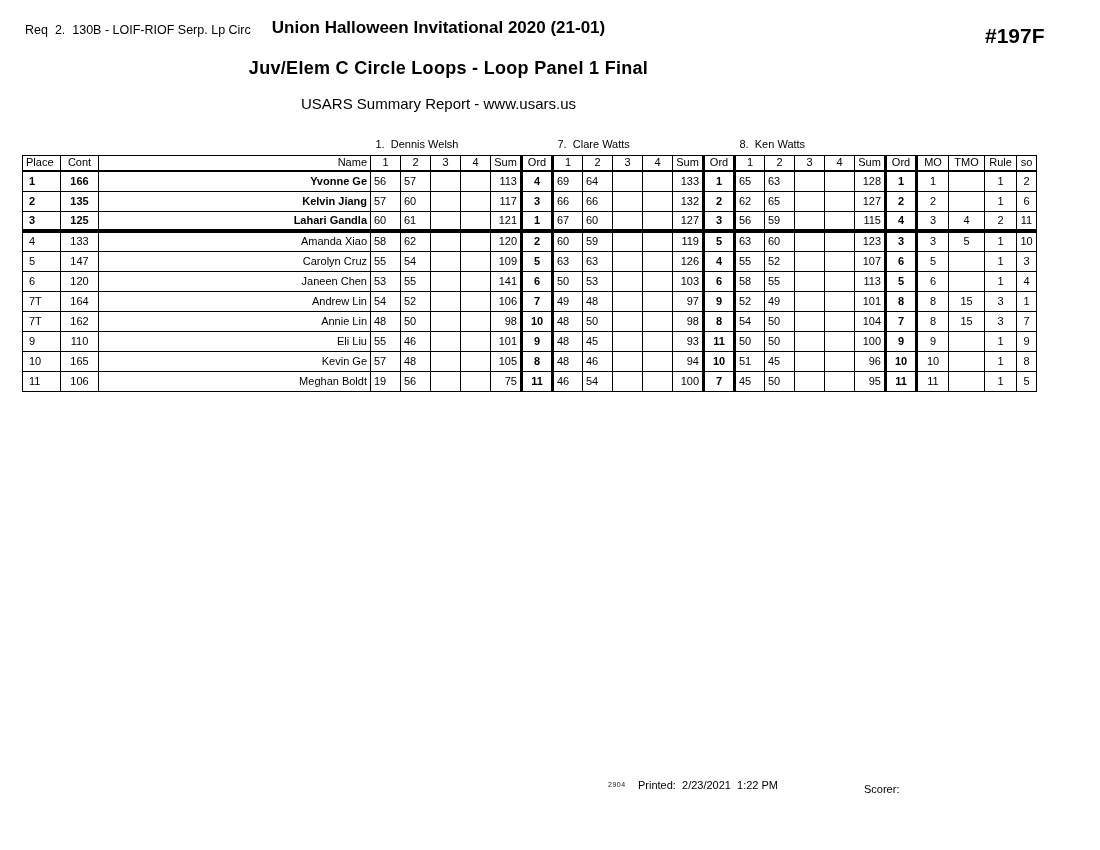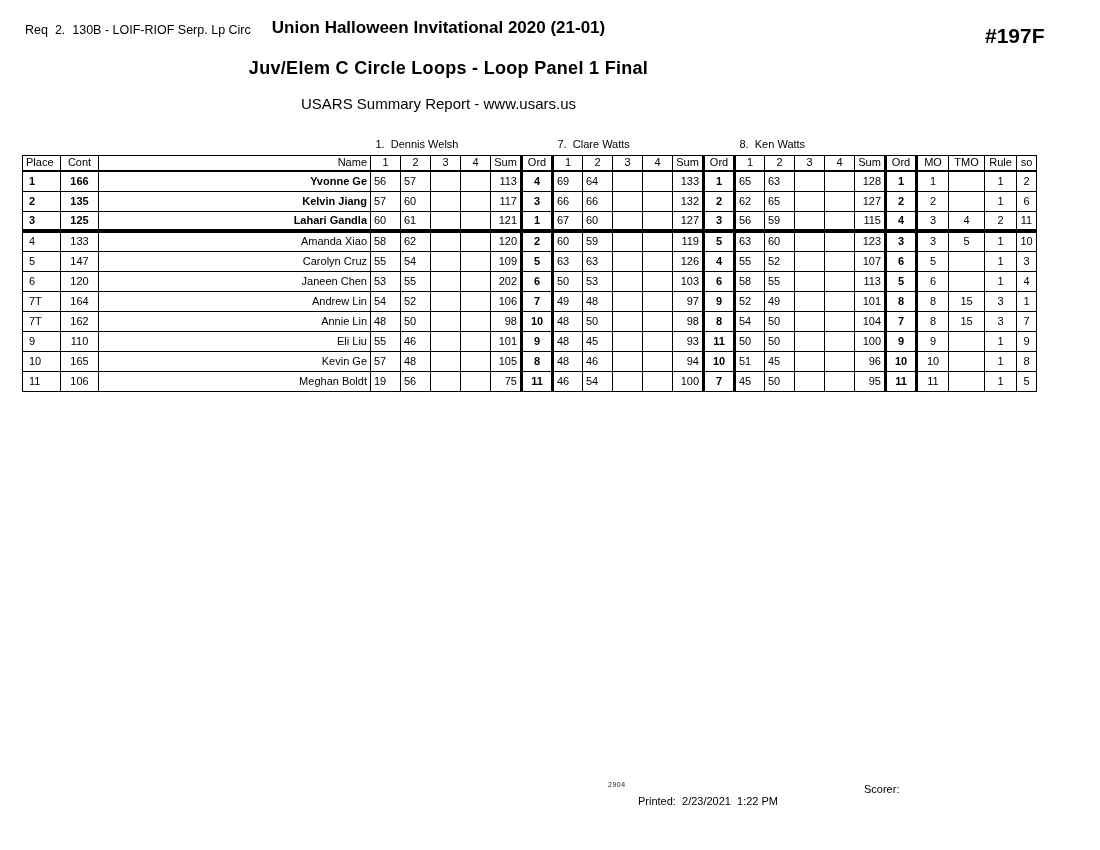--- a/index.html
+++ b/index.html
@@ -29,21 +29,21 @@
   .al { text-align:left; } .ac { text-align:center; } .ar { text-align:right; }
   .results td.ord, .results th.ord { border-left:3px solid #000; border-right:3px solid #000; }
   .results td.ord { font-weight:bold; text-align:center; }
   .results tr.cut td { border-bottom:4px solid #000; }
   .results tr.bold-row td.b { font-weight:bold; }
   .results td.place { padding-left:6px; }
   .results td.name, .results th.nameh { padding-left:6px; text-align:right; }
 
   .footer { position:absolute; left:0; top:779px; width:1100px; font-size:11px; }
   .vmark   { position:absolute; left:608px; top:2px; font-size:7px; letter-spacing:0.5px; color:#222; }
-  .printed { position:absolute; left:638px; top:16px; }
+  .printed { position:absolute; left:638px; top:0; }
   .scorer  { position:absolute; left:864px; top:4px; }
 </style>
 </head>
 <body>
 
 <div class="req-block">
   <div>Req&nbsp; 2.&nbsp; 130B - LOIF-RIOF Serp. Lp Circ</div>
 </div>
 
 <div class="titles">
@@ -255,21 +255,21 @@
         <td class="ac">3</td>
       </tr>
       <tr>
         <td class="al b place">6</td>
         <td class="ac b">120</td>
         <td class="b name">Janeen Chen</td>
         <td class="al">53</td>
         <td class="al">55</td>
         <td class="al"></td>
         <td class="al"></td>
-        <td class="ar">202</td>
+        <td class="ar">141</td>
         <td class="ord">6</td>
         <td class="al">50</td>
         <td class="al">53</td>
         <td class="al"></td>
         <td class="al"></td>
         <td class="ar">103</td>
         <td class="ord">6</td>
         <td class="al">58</td>
         <td class="al">55</td>
         <td class="al"></td>

